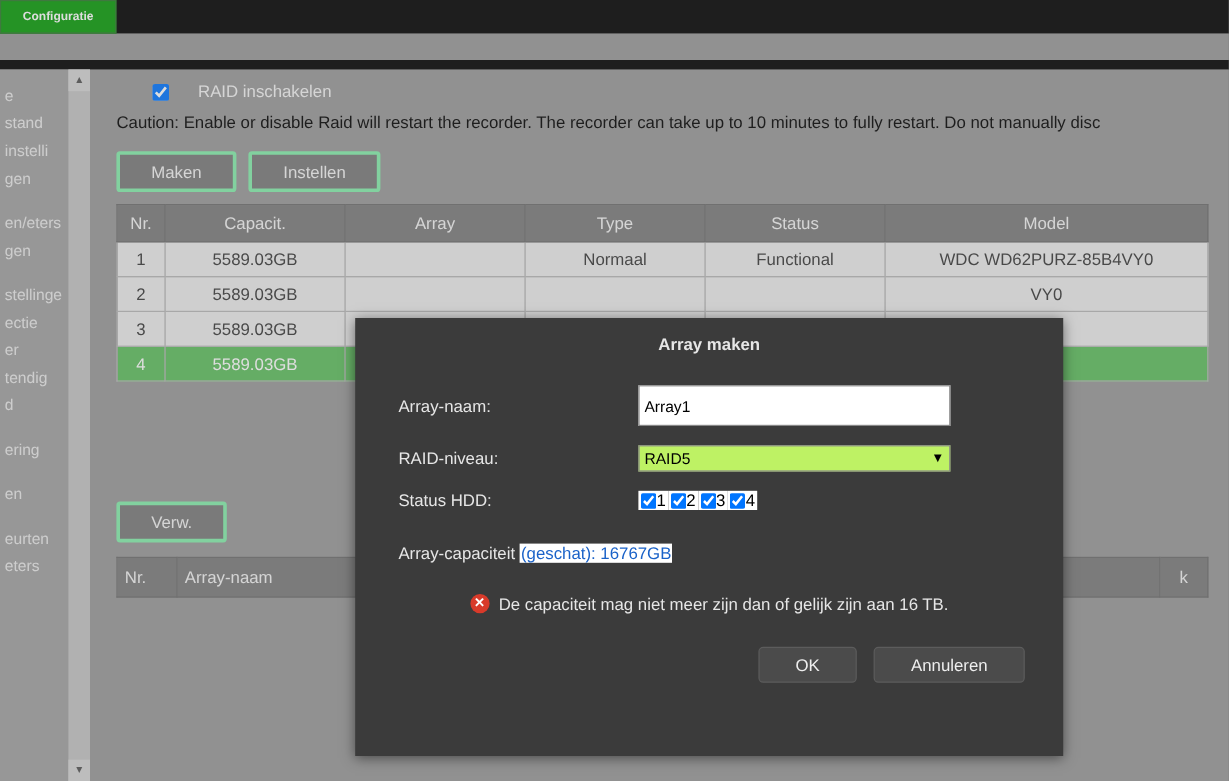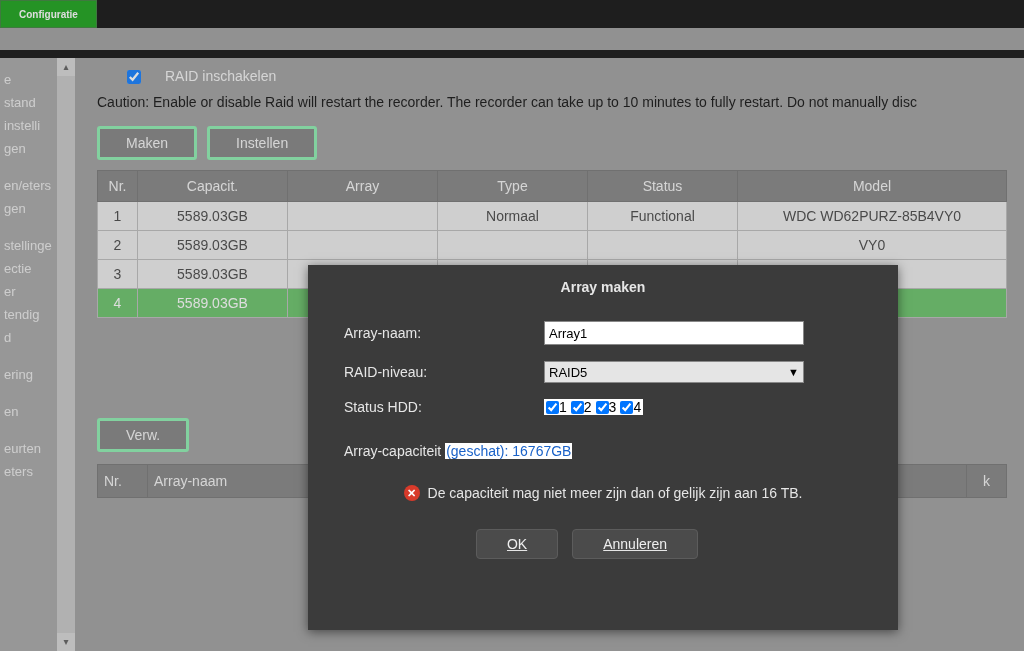--- a/index.html
+++ b/index.html
@@ -38,35 +38,35 @@
 
   .btn-row2 { display: flex; gap: 10px; margin-top: 100px; margin-bottom: 12px; }
 
   table.grid2 { width: 910px; border-collapse: collapse; font-size: 14px; }
   table.grid2 th { background: #7d7d7d; color: #f4f4f4; font-weight: normal; padding: 8px 6px; border: 1px solid #6e6e6e; text-align: left; }
 
   
   .gray-overlay { position: absolute; top:0; left:0; width:1024px; height:651px; background: rgba(120,120,120,0.25); pointer-events:none; }
 
   
-  .modal { position: absolute; top: 265px; left: 308px; width: 590px; height: 365px; background: #3b3b3b; color: #e6e6e6; font-size: 14px; box-shadow: 0 2px 10px rgba(0,0,0,.5); }
+  .modal { position: absolute; top: 265px; left: 296px; width: 590px; height: 365px; background: #3b3b3b; color: #e6e6e6; font-size: 14px; box-shadow: 0 2px 10px rgba(0,0,0,.5); }
   .modal-title { text-align: center; font-weight: bold; padding: 14px 0 18px 0; font-size: 14px; }
   .form-row { display: flex; align-items: center; padding: 8px 0 8px 36px; }
   .form-label { width: 200px; }
-  .text-input { width: 260px; height: 24px; font-size: 13px; padding: 0 4px; background: #fff; color: #000; border: 1px solid #888; }
-  .select-box { width: 260px; height: 22px; background: #e5e5e5; color: #000; border: 1px solid #888; display: flex; align-items: center; justify-content: space-between; padding: 0 4px; font-size: 13px; }
+  .text-input { width: 260px; height: 34px; font-size: 13px; padding: 0 4px; background: #fff; color: #000; border: 1px solid #888; }
+  .select-box { width: 260px; height: 22px; background: #bef264; color: #000; border: 1px solid #888; display: flex; align-items: center; justify-content: space-between; padding: 0 4px; font-size: 13px; }
   .chev { font-size: 11px; }
   .hdd-checks { display: flex; gap: 0; }
   .hdd-check { display: flex; align-items: center; background: #fff; color: #000; padding: 0 2px; }
   .hdd-check input { width: 13px; height: 13px; }
   .cap-row { padding: 20px 16px 0 36px; }
   .cap-hl { background: #fff; color: #1a62c8; padding: 0 1px; }
   .err-row { display: flex; align-items: center; justify-content: center; gap: 8px; padding: 26px 20px 0 20px; }
   .err-icon { width: 16px; height: 16px; border-radius: 50%; background: #d83a2a; color: #fff; font-size: 11px; text-align: center; line-height: 16px; font-weight: bold; }
-  .modal-buttons { display: flex; justify-content: center; gap: 14px; padding: 28px 32px 0 0; text-decoration: underline; }
+  .modal-buttons { display: flex; justify-content: flex-end; gap: 14px; padding: 28px 32px 0 0; }
   .modal-btn { background: #4b4b4b; border: 1px solid #5c5c5c; color: #eee; padding: 6px 30px; border-radius: 4px; cursor: pointer; font-size: 14px; }
 </style>
 </head>
 <body>
 
 <div class="top-black-bar">
   <div class="config-tab">Configuratie</div>
 </div>
 <div class="top-sep"></div>
 <div class="black-bar-2"></div>

